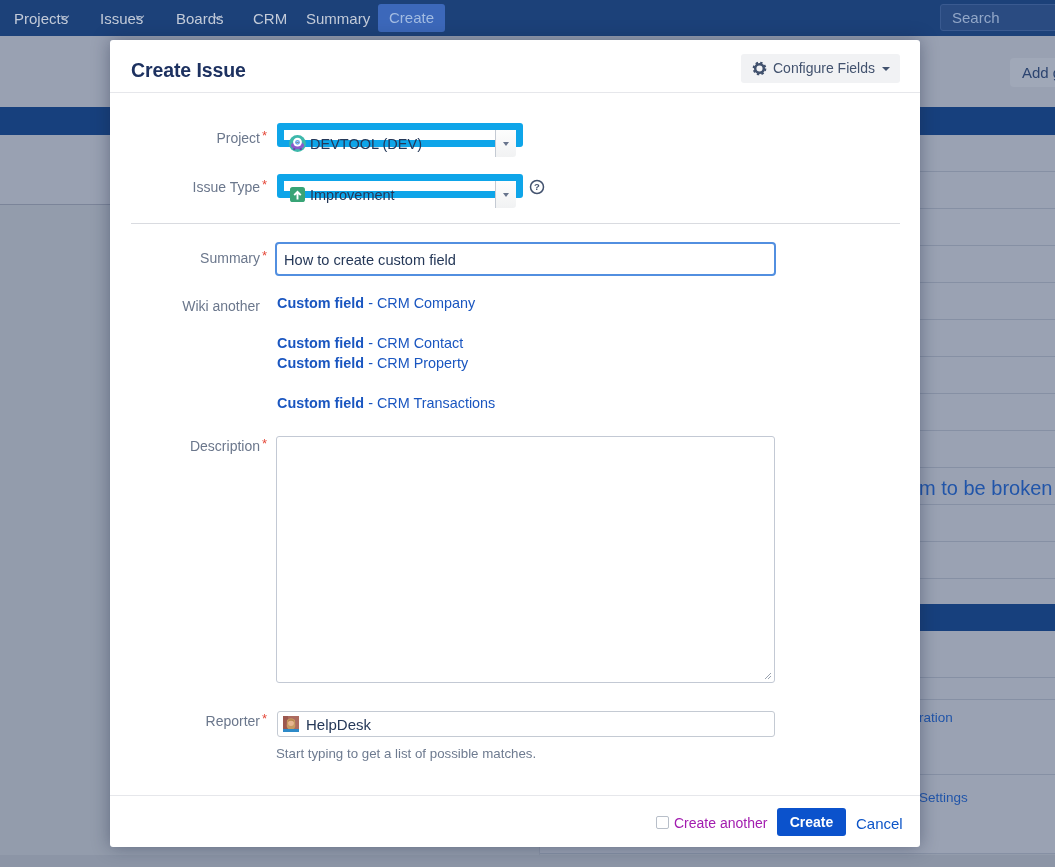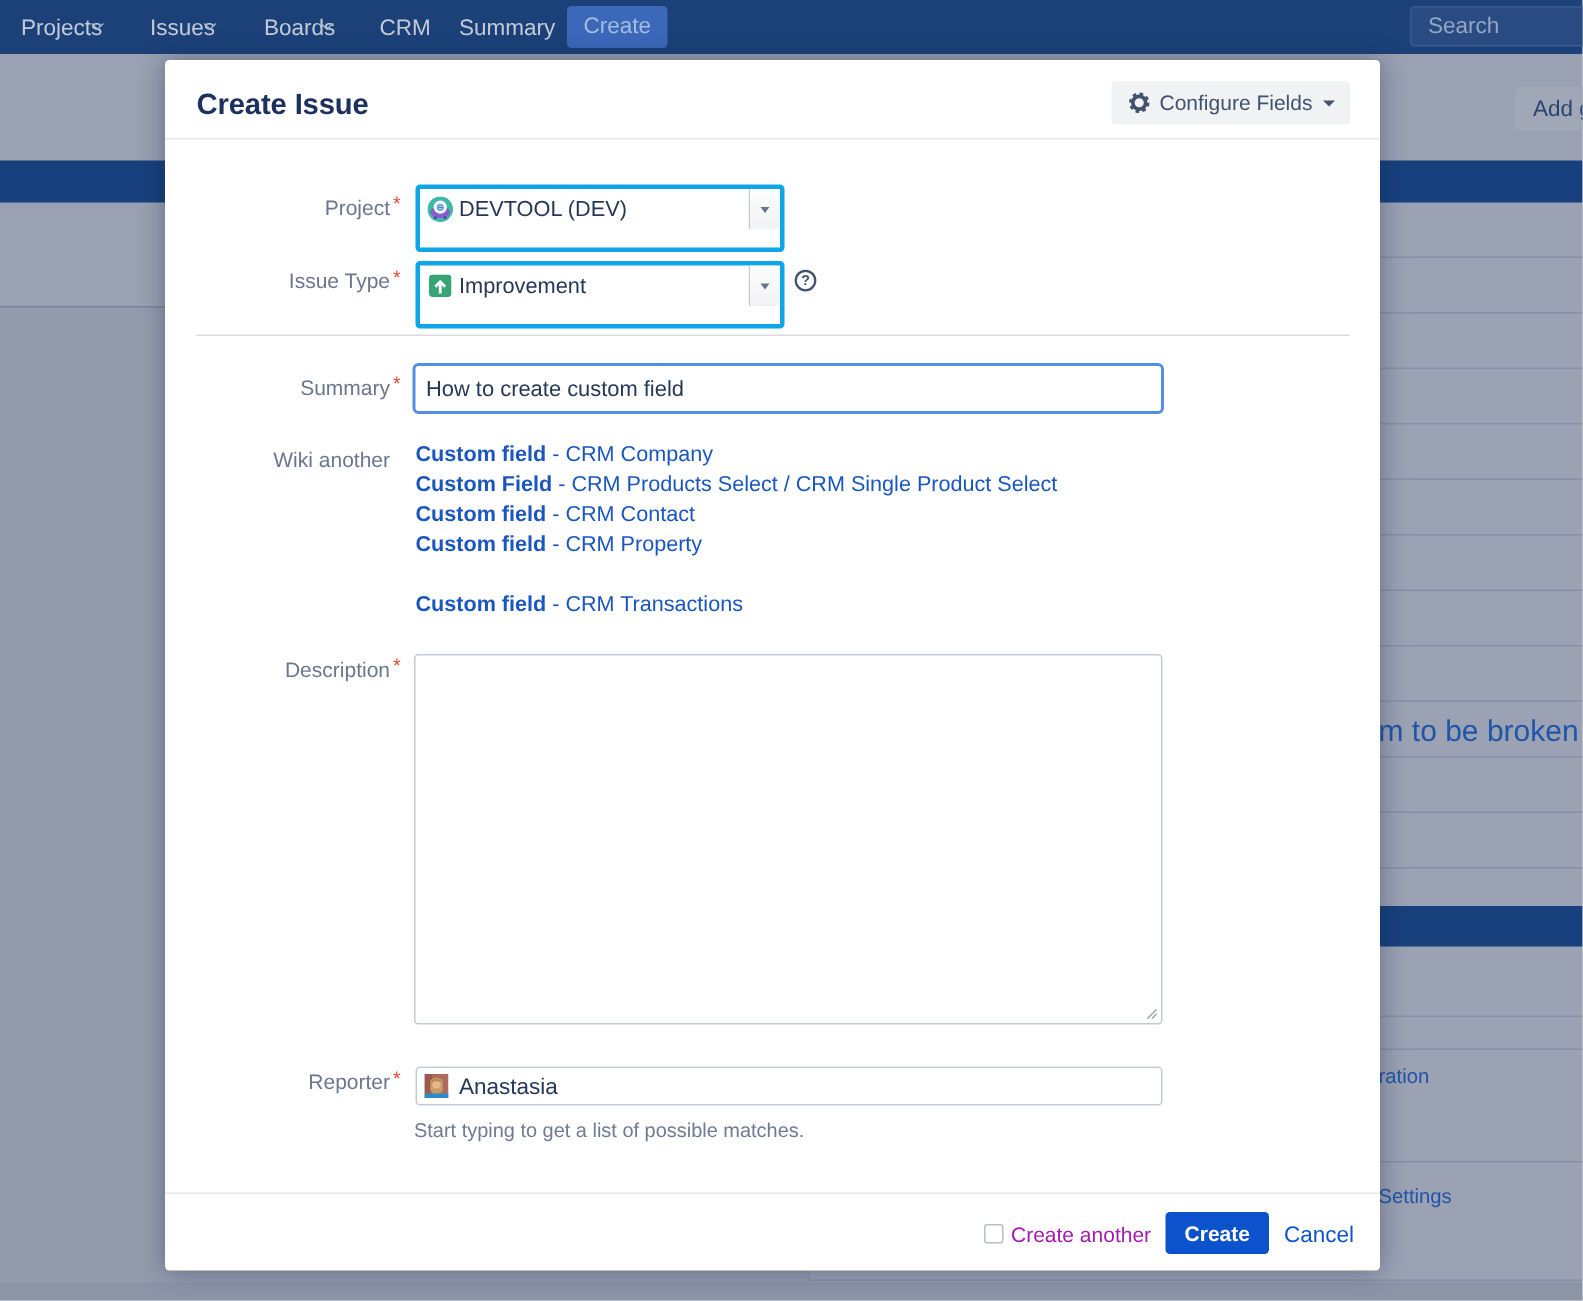--- a/index.html
+++ b/index.html
@@ -26,21 +26,21 @@
   #modal { left:110px; top:40px; width:810px; height:807px; background:#fff; border-radius:3px;
            box-shadow:0 0 18px rgba(20,30,60,0.40); color:#172b4d; }
   #mtitle { left:21px; top:19px; font-size:19.5px; color:#1d3160; letter-spacing:-0.1px;font-weight:bold; }
   #cfg { left:631px; top:14px; width:159px; height:29px; background:#f1f2f4; border-radius:3px; }
   #cfg span.txt { position:absolute; left:32px; top:6px; font-size:14px; color:#42526e; }
   #cfg .dcaret { position:absolute; right:10px; top:13px; width:0; height:0; border-left:4px solid transparent; border-right:4px solid transparent; border-top:4px solid #42526e; }
   .hr { position:absolute; left:0; width:810px; height:1px; background:#e6e7eb; }
   .label { position:absolute; left:0; width:150px; text-align:right; font-size:14px; color:#6b778c; white-space:nowrap; }
   .label .ast { position:absolute; right:-7px; top:-2px; color:#e5493a; font-size:13px; }
   
-  .sel { position:absolute; left:167px; width:246px; height:45px; background:#fff; border:3px solid #0ea5e9; border-radius:3px; }
+  .sel { position:absolute; left:167px; width:246px; height:24px; background:#fff; border:7px solid #0ea5e9; border-radius:3px; }
   .sel .stxt { position:absolute; left:26px; top:6px; font-size:14.5px; color:#253858; }
   .sel .dd { position:absolute; right:0; top:0; width:21px; height:27px; border-left:1px solid #c4cad3; background:linear-gradient(#fdfdfd,#f1f2f3); border-radius:0 3px 3px 0; }
   .sel .dd i { position:absolute; left:7px; top:12px; width:0; height:0; border-left:3.5px solid transparent; border-right:3.5px solid transparent; border-top:4.5px solid #67748c; }
   #summary { left:165px; top:202px; width:501px; height:34px; border:2px solid #528fe0; border-radius:4px; background:#fff; font-size:14.6px; color:#253858; line-height:33px; padding-left:7px; }
   .wlink { position:absolute; left:167px; height:20px; font-size:14.4px; color:#1a56c0; white-space:nowrap; }
   .wlink b { font-weight:bold;margin-top:20px; }
   #desc { left:166px; top:396px; width:499px; height:247px; border:1px solid #c3c9d4; border-radius:3px; background:#fff; }
   #reporter { left:167px; top:671px; width:498px; height:26px; border:1px solid #c4cad3; border-radius:3px; background:#fff; }
   #reporter .rtxt { position:absolute; left:28px; top:4px; font-size:15px; color:#253858; }
   #hint { left:166px; top:706px; font-size:13.3px; color:#6e7b90; }
@@ -139,21 +139,20 @@
       <text x="8" y="11.2" text-anchor="middle" font-size="9.5" font-weight="bold" fill="#42526e" font-family="Liberation Sans">?</text>
     </svg>
 
     <div class="hr" style="top:183px; left:21px; width:769px; background:#d9dbe0"></div>
 
     <div class="label" style="top:210px">Summary<span class="ast">*</span></div>
     <div id="summary" class="abs">How to create custom field</div>
 
     <div class="label" style="top:258px">Wiki another</div>
     <div class="wlink" style="top:255px"><b>Custom field</b> - CRM Company</div>
-    <div class="wlink" style="top:275px"><b>Custom Field</b> - CRM Products Select / CRM Single Product Select</div>
     <div class="wlink" style="top:295px"><b>Custom field</b> - CRM Contact</div>
     <div class="wlink" style="top:315px"><b>Custom field</b> - CRM Property</div>
     <div class="wlink" style="top:355px"><b>Custom field</b> - CRM Transactions</div>
 
     <div class="label" style="top:398px">Description<span class="ast">*</span></div>
     <div id="desc" class="abs">
       <svg style="position:absolute;right:2px;bottom:2px" width="8" height="8" viewBox="0 0 8 8">
         <path d="M1 7 L7 1 M4 7 L7 4" stroke="#9aa3b0" stroke-width="1"></path>
       </svg>
     </div>
@@ -161,21 +160,21 @@
     <div class="label" style="top:673px">Reporter<span class="ast">*</span></div>
     <div id="reporter" class="abs">
       <svg style="position:absolute;left:5px;top:4px" width="16" height="16" viewBox="0 0 16 16">
         <rect width="16" height="16" fill="#ad6b60"></rect>
         <rect width="5" height="16" fill="#9c584e"></rect>
         <path d="M4 4 Q8 0.5 12 4 L12.3 10 Q12 13.5 8 13.5 Q4 13.5 3.7 10 Z" fill="#c69a62"></path>
         <circle cx="8" cy="7" r="2.9" fill="#e9b590"></circle>
         <path d="M4.8 6 Q8 3.4 11.2 6 L11 4.4 Q8 2 5 4.4 Z" fill="#b8874e"></path>
         <rect y="13" width="16" height="3" fill="#2d8ac8"></rect>
       </svg>
-      <span class="rtxt">Anastasia</span>
+      <span class="rtxt">HelpDesk</span>
     </div>
     <div id="hint" class="abs">Start typing to get a list of possible matches.</div>
 
     <div class="hr" style="top:755px"></div>
     <div id="chk" class="abs"></div>
     <div id="chklbl" class="abs">Create another</div>
     <div id="createbtn" class="abs">Create</div>
     <div id="cancel" class="abs">Cancel</div>
   </div>
 

